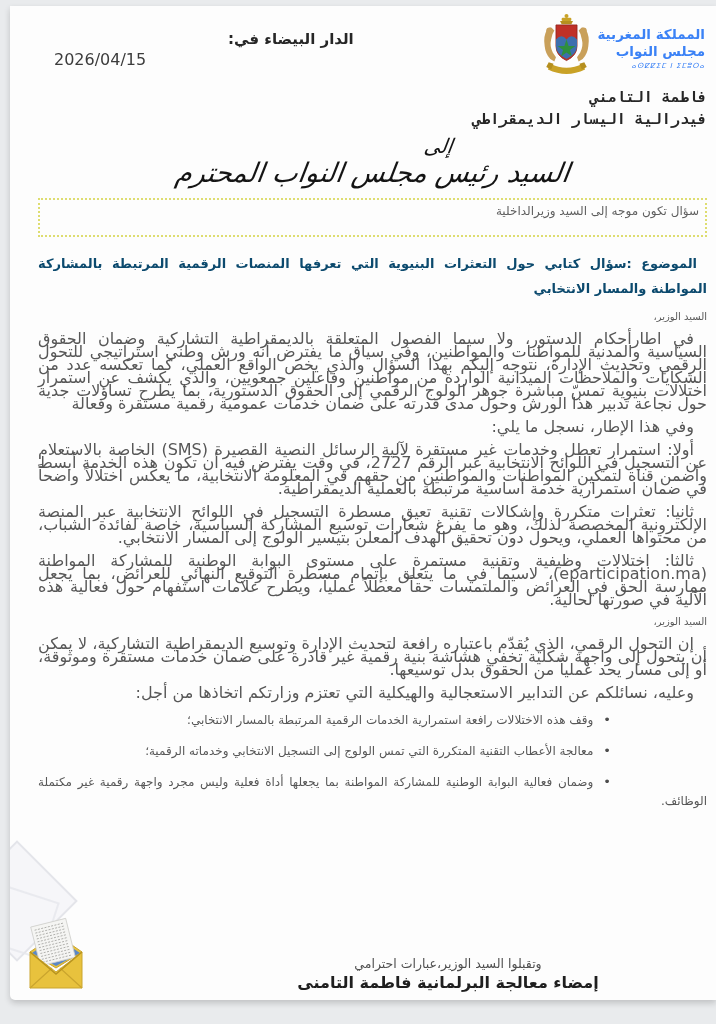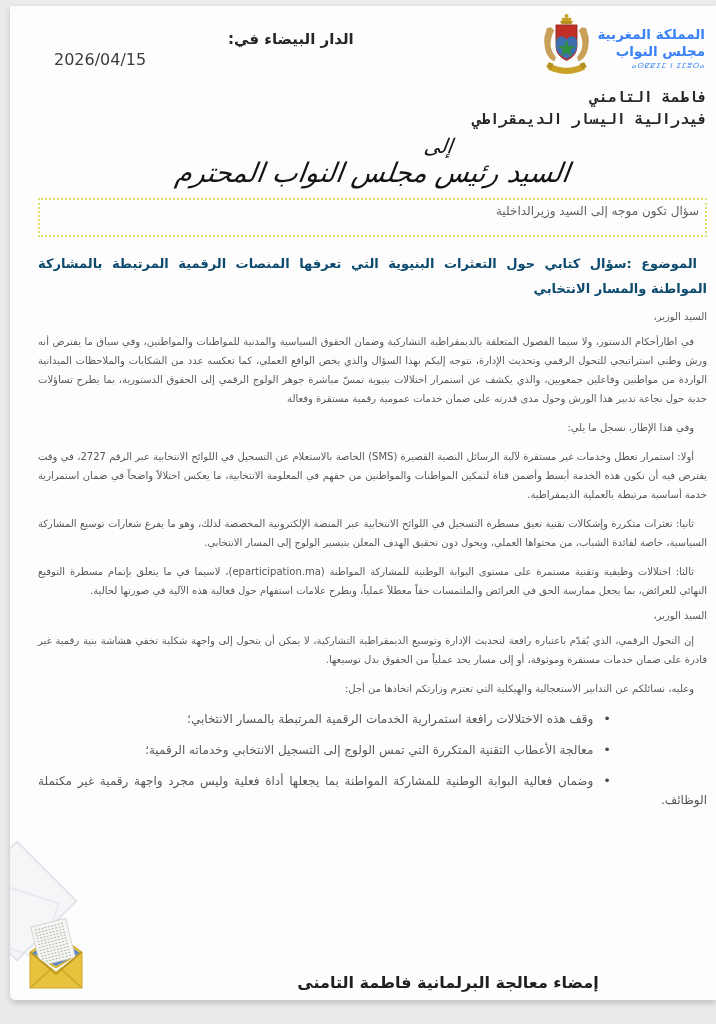--- a/index.html
+++ b/index.html
@@ -62,22 +62,22 @@
     font-size:12px; color:#5f5f5f; text-align:right;
   }
 
   
   .subject {
     margin-top:14px; font-size:13px; font-weight:bold; color:#0c4a6e;
     line-height:25px; text-align:justify; text-indent:10px;
   }
   .salutation { margin-top:10px; font-size:10px; color:#575757; }
   .para {
-    margin-top:10px; font-size:10px; color:#575757;
-    line-height:19px; text-align:justify; text-indent:13px;
+    margin-top:10px; font-size:16px; color:#575757;
+    line-height:13px; text-align:justify; text-indent:13px;
   }
   .demand {
     margin-top:11px; font-size:12px; color:#575757;
     line-height:19px; text-align:justify; text-indent:96px;
   }
   .demand .bullet { font-size:13px; margin-left:10px; color:#4d4d4d; }
 
   
   .closing-block {
     position:absolute; z-index:2; bottom:8px; left:0; right:0;
@@ -182,20 +182,21 @@
       <div class="demand">
         <span class="bullet">•</span><span>معالجة الأعطاب التقنية المتكررة التي تمس الولوج إلى التسجيل الانتخابي وخدماته الرقمية؛</span>
       </div>
       <div class="demand">
         <span class="bullet">•</span><span>وضمان فعالية البوابة الوطنية للمشاركة المواطنة بما يجعلها أداة فعلية وليس مجرد واجهة رقمية غير مكتملة الوظائف.</span>
       </div>
 
     </div>
 
     <div class="closing-block">
+      <div class="closing-line">وتقبلوا السيد الوزير،عبارات احترامي</div>
       <div class="signature-line">
         <span>إمضاء معالجة البرلمانية</span>
         <span class="sig-name">فاطمة التامنى</span>
       </div>
     </div>
 
     <svg class="envelope" viewBox="0 0 60 76">
 
       <path d="M4 36 L30 18 L56 36 L30 52 Z" fill="#e8c23d" stroke="#caa52e" stroke-width="1"></path>
       <path d="M6 37 L30 21 L54 37 L30 50 Z" fill="#5b87c5"></path>

